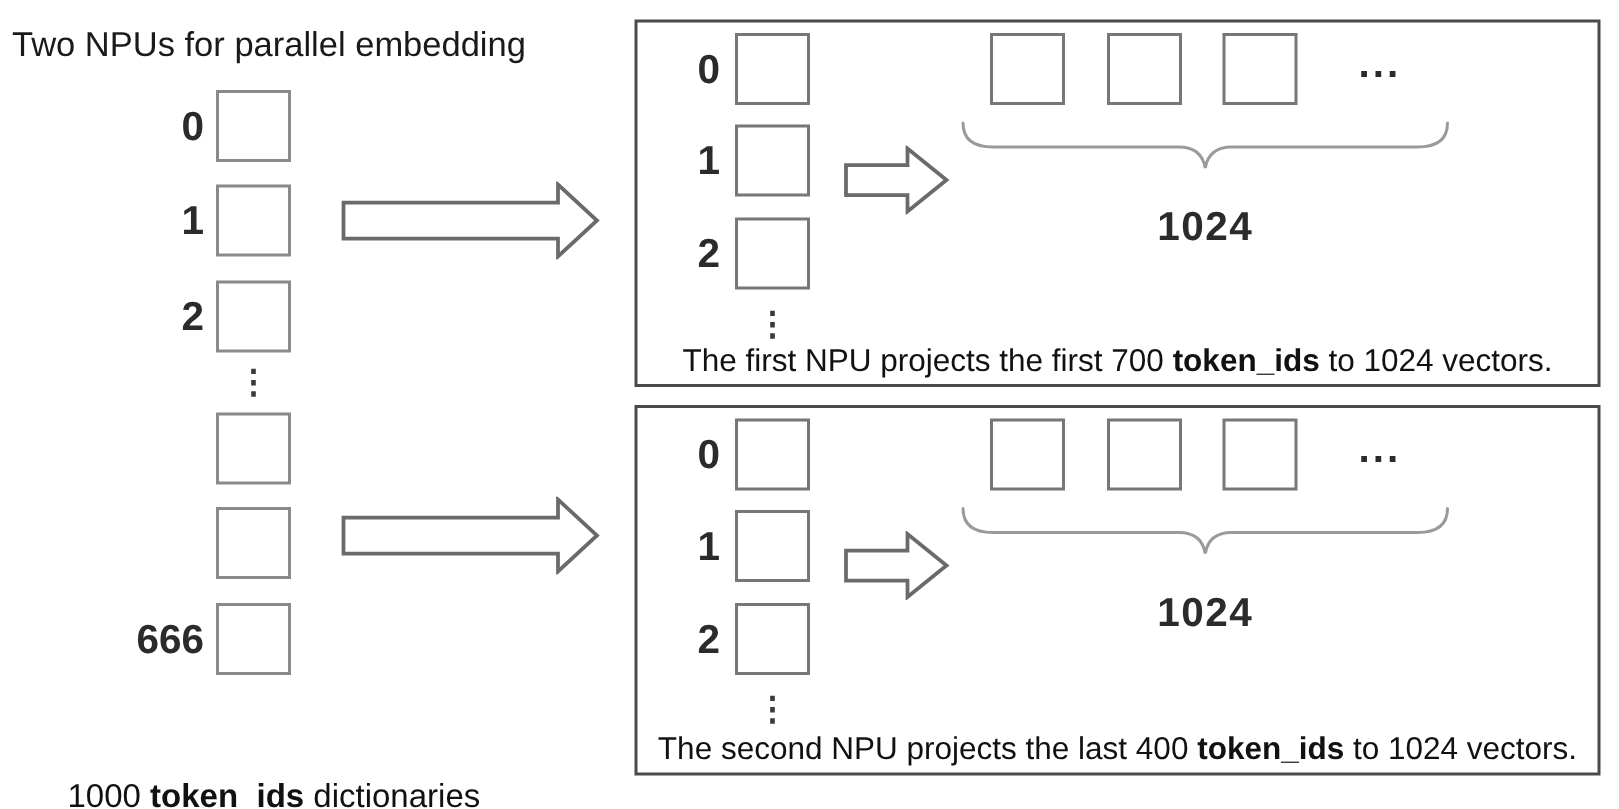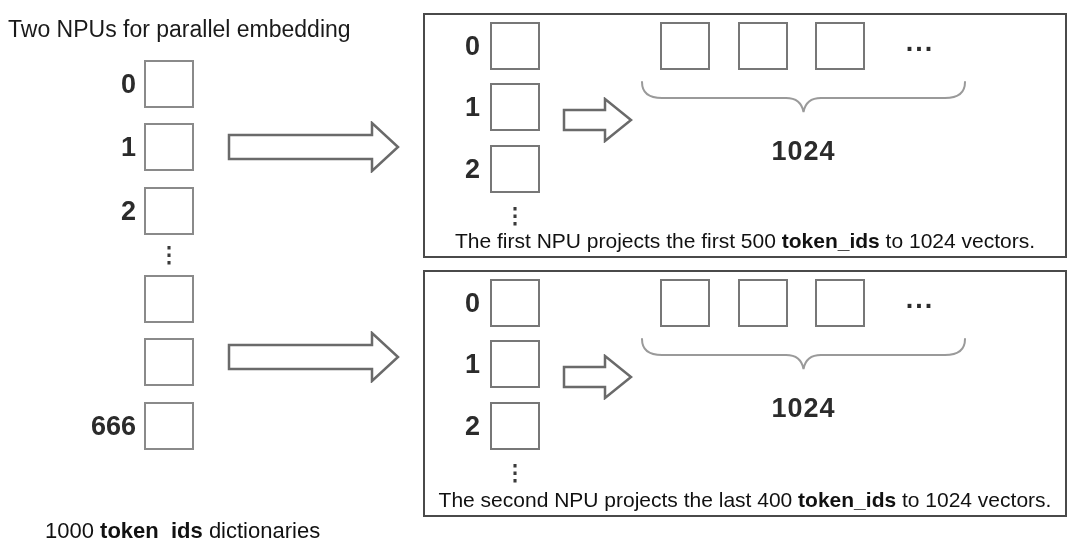--- a/index.html
+++ b/index.html
@@ -123,21 +123,21 @@
     <div class="p-box" style="left:313px; top:7px"></div>
     <div class="p-box" style="left:390px; top:7px"></div>
     <div class="row-ellipsis">...</div>
 
     <svg class="brace" viewBox="0 0 327 34">
       <path class="brace-path" d="M2,2 Q2,18 22,18 L146,18 Q161,18 163.5,32 Q166,18 181,18 L305,18 Q325,18 325,2"></path>
     </svg>
     <div class="brace-label">1024</div>
 
     <div class="p-caption">
-      <span>The first NPU projects the first 500 </span><b>token_ids</b><span> to 1024 vectors.</span>
+      <span>The first NPU projects the first 700 </span><b>token_ids</b><span> to 1024 vectors.</span>
     </div>
   </div>
 
   <div class="panel panel-2">
     <div class="p-id-label" style="top:7px">0</div>
     <div class="p-box" style="left:65px; top:7px"></div>
     <div class="p-id-label" style="top:68px">1</div>
     <div class="p-box" style="left:65px; top:68px"></div>
     <div class="p-id-label" style="top:130px">2</div>
     <div class="p-box" style="left:65px; top:130px"></div>

